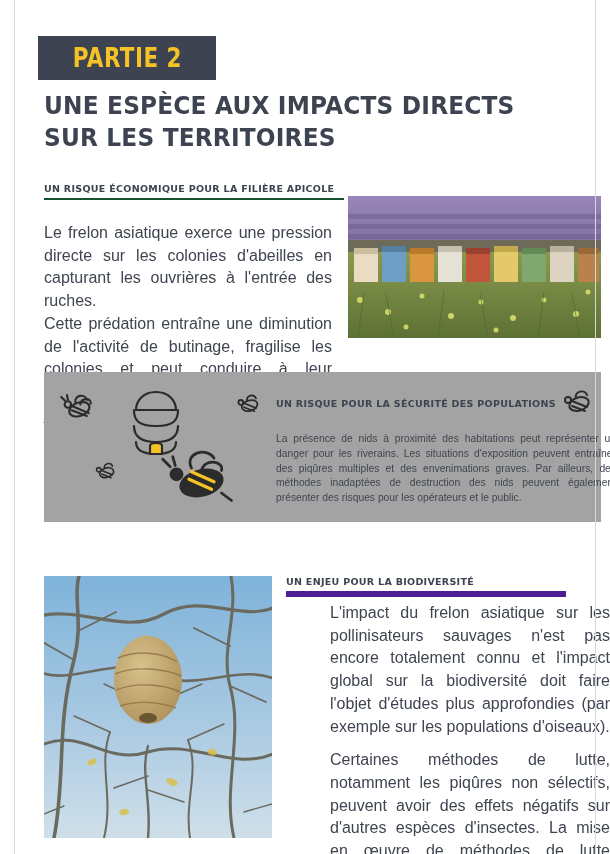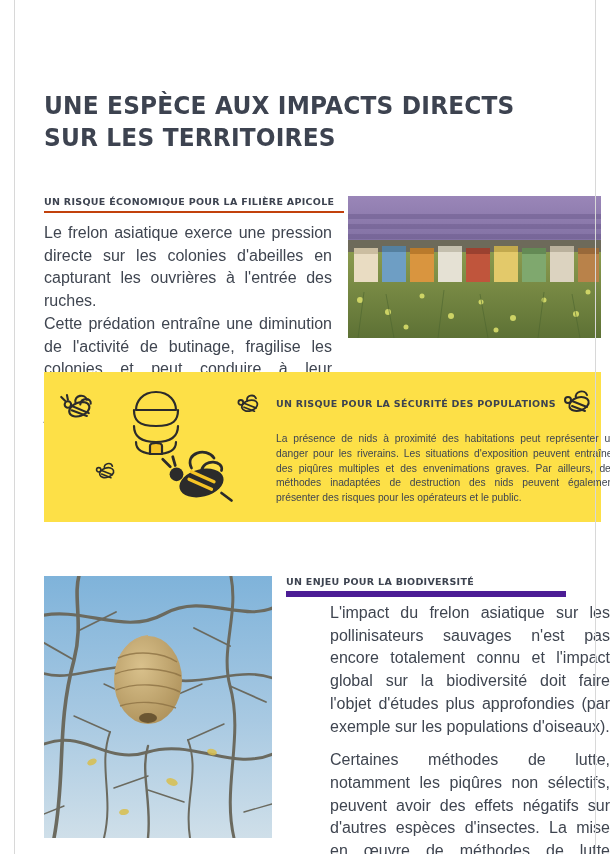--- a/index.html
+++ b/index.html
@@ -92,23 +92,23 @@
     line-height: 1.42;
     color: #3f4550;
     text-align: justify;
   }
   .body-text p { margin: 0; }
 
   
   .sec1-heading {
     position: absolute;
     left: 44px;
-    top: 196px;
+    top: 183px;
     width: 300px;
-    border-bottom: 2px solid #c2410c;
+    border-bottom: 2px solid #14532d;
     padding-bottom: 4px;
   }
   .sec1-text {
     position: absolute;
     left: 44px;
     top: 222px;
     width: 288px;
   }
   .sec1-photo {
     position: absolute;
@@ -121,21 +121,21 @@
   }
   .sec1-photo svg { display: block; }
 
   
   .yellow-band {
     position: absolute;
     left: 44px;
     top: 372px;
     width: 557px;
     height: 150px;
-    background: #fde047;
+    background: #a3a3a3;
   }
   .band-icons {
     position: absolute;
     left: 0; top: 0;
     width: 230px;
     height: 150px;
   }
   .band-heading {
     position: absolute;
     left: 232px;
@@ -184,20 +184,23 @@
     width: 280px;
     margin-left: 44px;
   }
   .sec3-text p + p { margin-top: 11px; }
 </style>
 </head>
 <body>
 
 <div class="page">
 
+  <div class="part-banner">
+    <span class="label">PARTIE 2</span>
+  </div>
 
   <div class="page-title">
     <span class="line">UNE ESPÈCE AUX IMPACTS DIRECTS</span>
     <span class="line">SUR LES TERRITOIRES</span>
   </div>
 
   <div class="sec-heading sec1-heading">UN RISQUE ÉCONOMIQUE POUR LA FILIÈRE APICOLE</div>
 
   <div class="body-text sec1-text">
     <p>Le frelon asiatique exerce une pression directe sur les colonies d'abeilles en capturant les ouvrières à l'entrée des ruches.</p>

